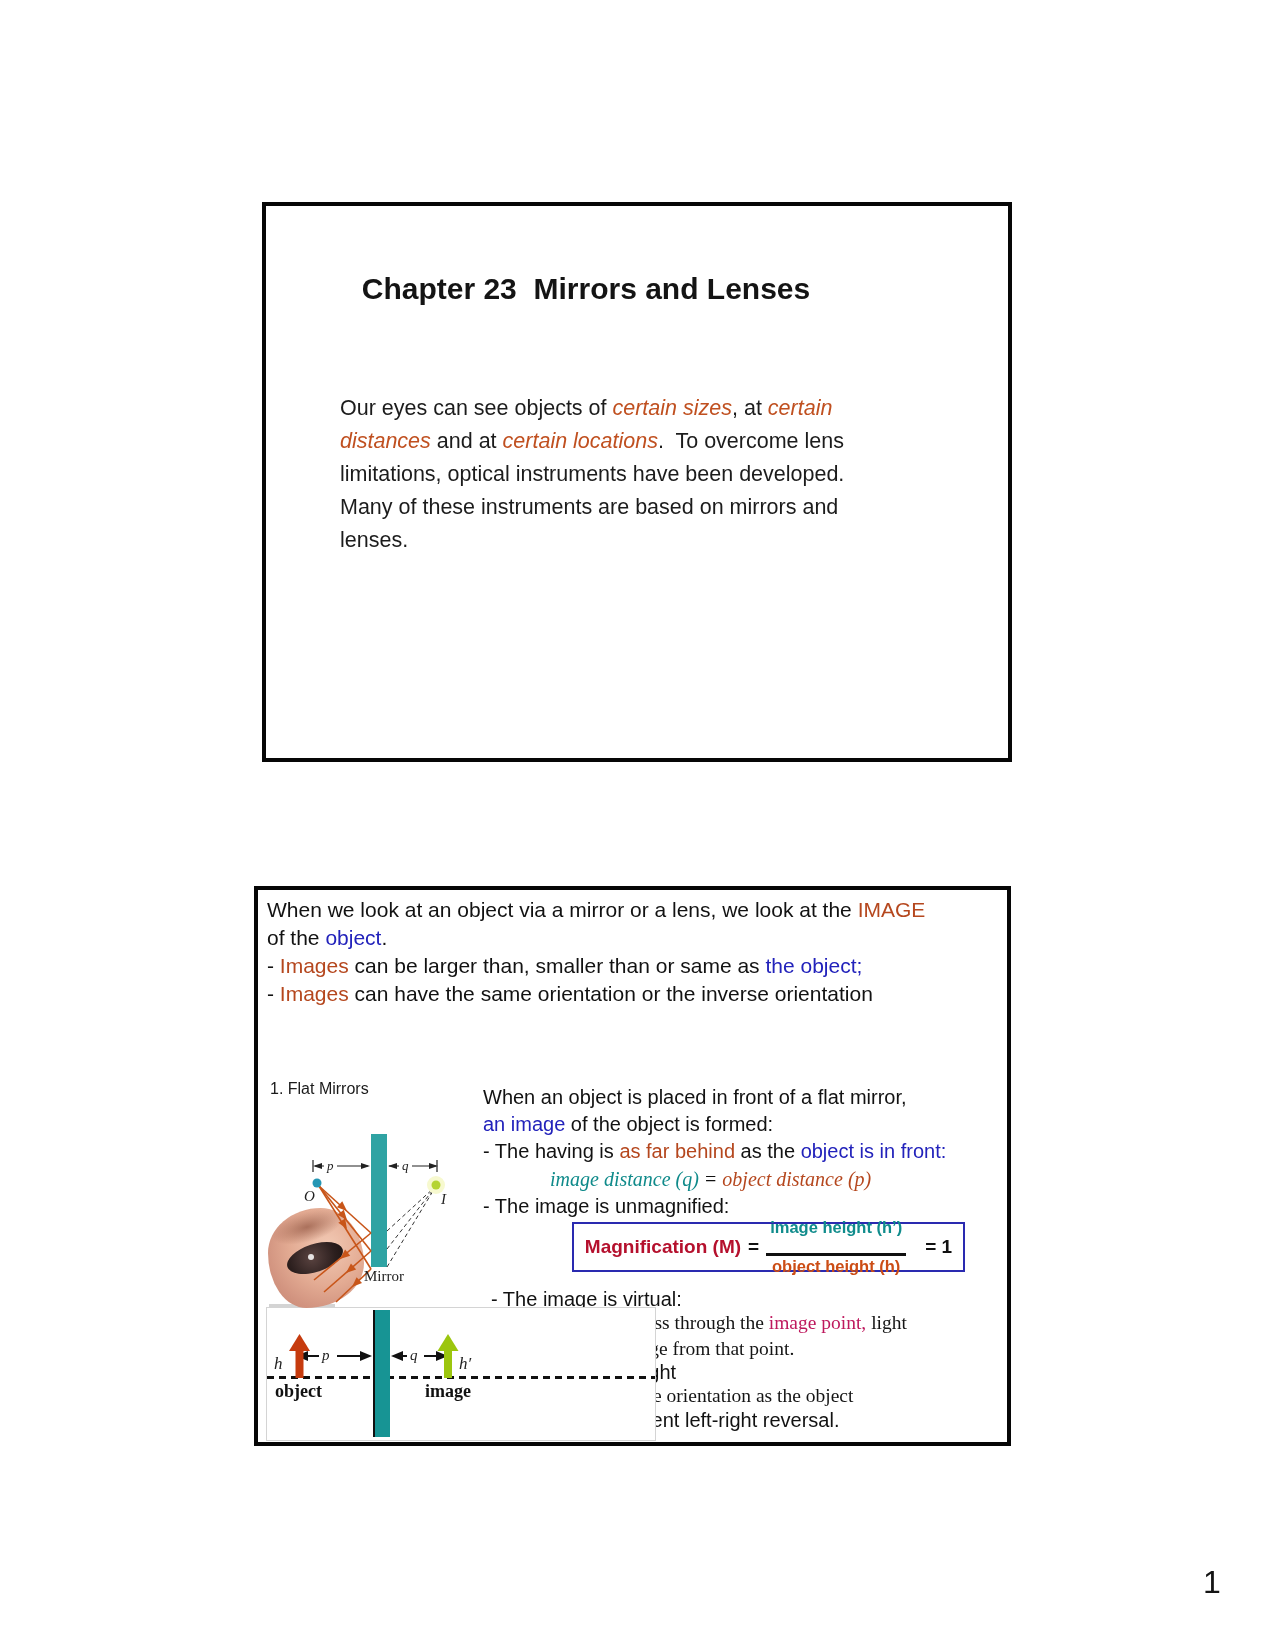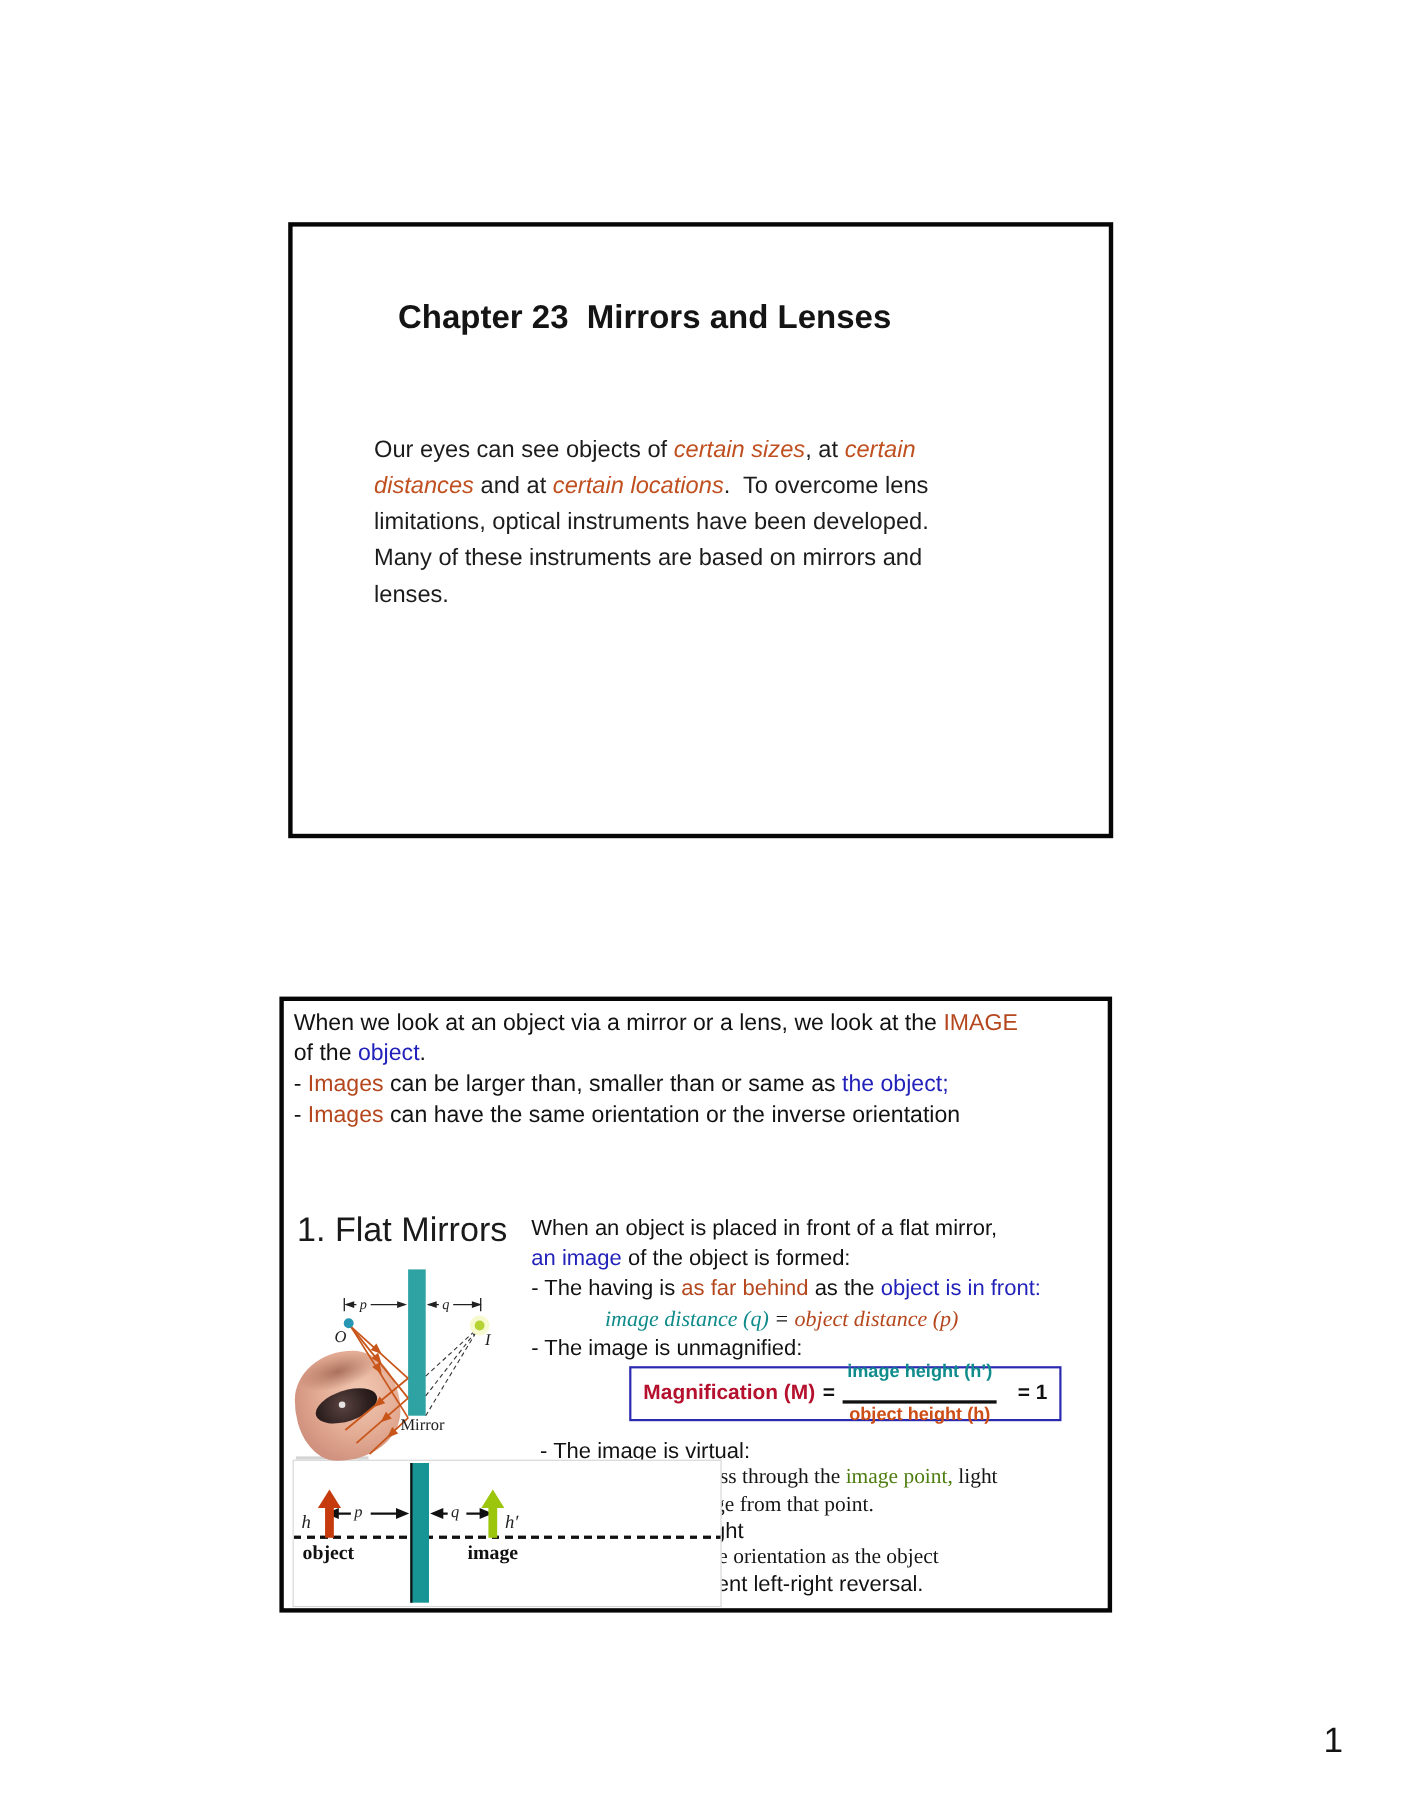--- a/index.html
+++ b/index.html
@@ -1,35 +1,35 @@
 <!DOCTYPE html>
 <html><head>
 <meta charset="utf-8">
 <style>
   html,body{margin:0;padding:0;background:#ffffff;}
   .page{position:relative;width:1275px;height:1650px;background:#fff;overflow:hidden;
         font-family:"Liberation Sans",sans-serif;color:#111;}
   .slide{position:absolute;background:#fff;border:4px solid #060606;box-sizing:border-box;}
   .slide1{left:262px;top:202px;width:750px;height:560px;}
-  .slide2{left:254px;top:886px;width:757px;height:560px;margin-top:20px;}
+  .slide2{left:254px;top:886px;width:757px;height:560px;}
   .s1-title{position:absolute;left:40px;top:66px;width:560px;text-align:center;
             font-size:30px;font-weight:bold;color:#141414;white-space:pre;}
   .s1-para{position:absolute;left:74px;top:186px;}
   .s1-line{font-size:21.5px;line-height:33px;white-space:pre;color:#1c1c1c;}
   .intro{position:absolute;left:9px;top:6px;}
   .s2-line{font-size:21px;line-height:28px;white-space:pre;color:#121212;}
-  .fm-heading{position:absolute;left:12px;top:190px;font-size:31px;color:#1a1a1a;}
+  .fm-heading{position:absolute;left:12px;top:190px;font-size:16px;color:#1a1a1a;}
   .rc{position:absolute;font-size:20px;white-space:pre;color:#121212;}
   .rc-serif{position:absolute;font-family:"Liberation Serif",serif;font-size:19.5px;white-space:pre;color:#151515;}
   .rc-eq{position:absolute;font-family:"Liberation Serif",serif;font-style:italic;font-size:20px;white-space:pre;}
   .seg-b{color:#b5471e;}
   .seg-bl{color:#2222bb;}
   .seg-t{color:#0f8a8a;}
   .seg-r{color:#d42a2a;}
-  .seg-dr{color:#4d7c0f;}
+  .seg-dr{color:#be185d;}
   .seg-g{color:#22a022;}
   .seg-ib{color:#c05020;font-style:italic;}
   
   .fbox{position:absolute;left:314px;top:332px;width:393px;height:50px;border:2px solid #2a2ab0;
         box-sizing:border-box;display:flex;align-items:center;justify-content:center;gap:7px;background:#fff;}
   .f-label{color:#b5102d;font-weight:bold;font-size:19px;white-space:pre;}
   .f-eq{font-weight:bold;font-size:19px;color:#111;}
   .frac{display:inline-block;text-align:center;}
   .f-num{display:block;color:#108c8c;font-weight:bold;font-size:16.5px;border-bottom:3px solid #101010;padding:0 4px 16px;white-space:pre;}
   .f-den{display:block;color:#cc4d15;font-weight:bold;font-size:16.5px;padding-top:1px;white-space:pre;}

